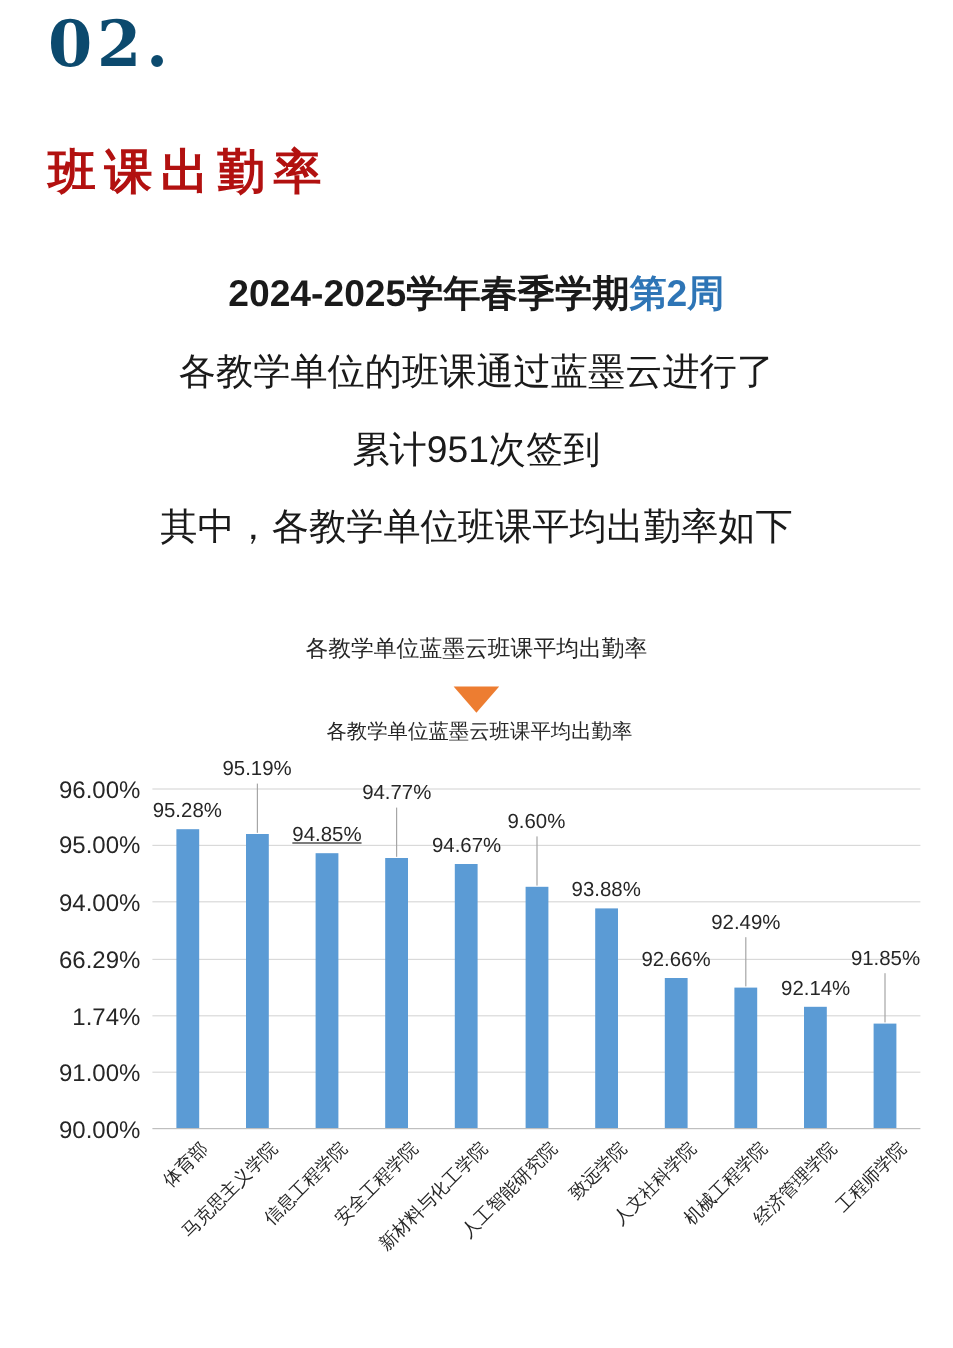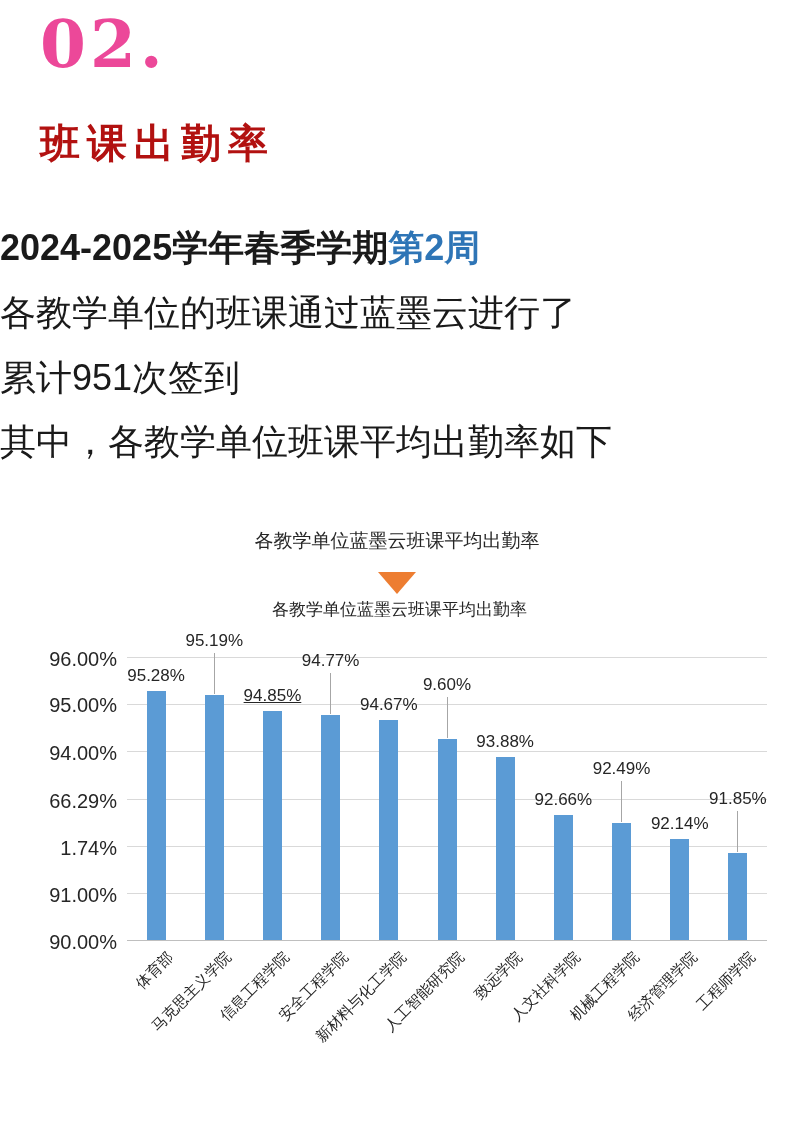--- a/index.html
+++ b/index.html
@@ -11,38 +11,38 @@
     position: relative;
     overflow: hidden;
   }
   .abs { position: absolute; }
 
   
   .section-number {
     left: 40px; top: 8px;
     font-family: "DejaVu Serif", "Liberation Serif", serif;
     font-weight: 900;
-    font-size: 66px;
+    font-size: 53px;
     letter-spacing: 4px;
-    color: #ec4899;
+    color: #0c4a6e;
     line-height: 1.1;
   }
   .section-title {
     left: 40px; top: 116px;
     font-size: 40px;
     font-weight: bold;
     letter-spacing: 7px;
     color: #b21110;
   }
 
   
   .intro-line {
     left: 0; width: 794px;
-    text-align: left;
-    font-size: 36px;
+    text-align: center;
+    font-size: 31px;
     white-space: nowrap;
   }
   .intro-line.bold { font-weight: bold; }
   .week-highlight { color: #2e75b6; }
 
   
   .chart-heading {
     left: 0; top: 528px; width: 794px;
     text-align: center;
     font-size: 19px;

